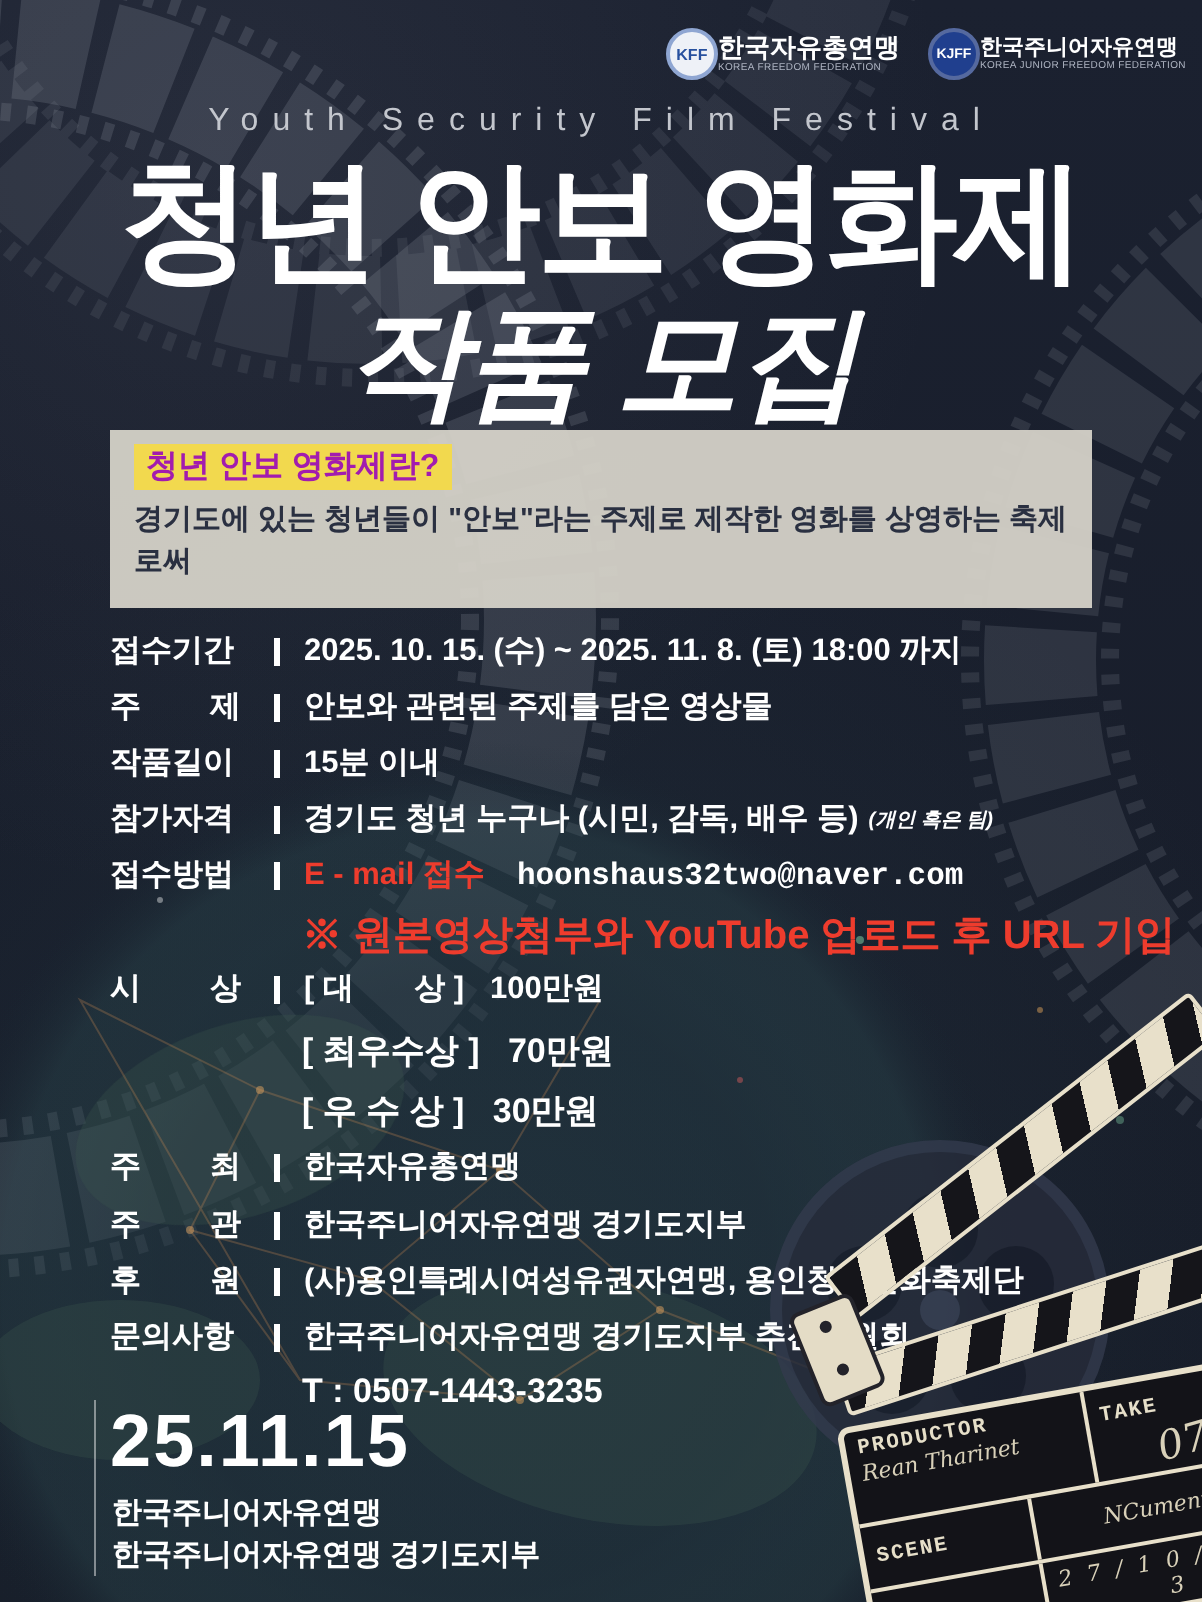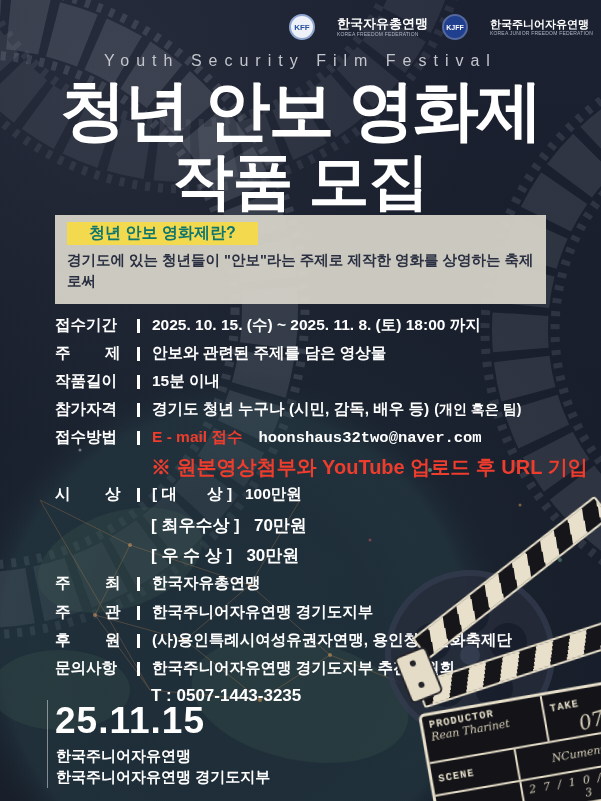--- a/index.html
+++ b/index.html
@@ -7,46 +7,46 @@
     position:relative;width:601px;height:801px;overflow:hidden;
     font-family:"Liberation Sans",sans-serif;color:#fff;
     background:
       radial-gradient(circle at 18% 10%, rgba(96,100,115,.16), transparent 42%),
       radial-gradient(circle at 42% 80%, rgba(44,72,80,.30), transparent 58%),
       linear-gradient(#1b2130,#161b27);
   }
   .deco{position:absolute;left:0;top:0;}
   
   .logos{position:absolute;top:14px;right:8px;display:flex;gap:14px;align-items:center;}
-  .logo{display:flex;gap:22px;align-items:center;}
+  .logo{display:flex;gap:0;align-items:center;}
   .emblem{width:26px;height:26px;border-radius:50%;display:flex;align-items:center;justify-content:center;font-weight:bold;box-sizing:border-box;flex:none;}
   .emblem.kff{background:#eef1f7;color:#27509e;border:2px solid #8fa6d2;font-size:8px;}
   .emblem.kjff{background:#203f8e;color:#fff;border:2px solid #55699f;font-size:7px;}
   .logo-text{display:flex;flex-direction:column;line-height:1.1;}
   .kname{font-weight:bold;color:#fff;}
   .logo:nth-child(1) .kname{font-size:13px;}
   .logo:nth-child(2) .kname{font-size:11px;}
   .ename{font-size:5px;color:#aeb4c2;letter-spacing:.2px;margin-top:1px;}
   
   .subtitle{position:absolute;top:52px;left:0;width:100%;text-align:center;color:#c3c6cd;font-size:16px;letter-spacing:7px;font-weight:400;white-space:nowrap;}
   .title1{position:absolute;top:66px;left:0;width:100%;text-align:center;font-size:66px;font-weight:900;letter-spacing:-2px;color:#fff;white-space:nowrap;}
-  .title2{position:absolute;top:141px;left:0;width:100%;text-align:center;font-size:61px;font-weight:900;letter-spacing:-1px;color:#fff;white-space:nowrap;}
+  .title2{position:absolute;top:141px;left:0;width:100%;text-align:center;font-size:61px;font-weight:900;letter-spacing:-1px;color:#fff;white-space:nowrap;font-style:italic;}
   
   .about{position:absolute;left:55px;top:215px;width:491px;height:89px;box-sizing:border-box;background:rgba(213,210,200,.95);padding:7px 12px 0 12px;}
-  .about-heading{display:inline-block;background:#f2d94e;color:#0f766e;font-size:16px;font-weight:bold;padding:1px 22px;}
+  .about-heading{display:inline-block;background:#f2d94e;color:#a21caf;font-size:16px;font-weight:bold;padding:1px 6px;}
   .about-body{margin-top:5px;color:#2a3041;font-size:14.5px;font-weight:bold;line-height:21px;}
   
   .row{position:absolute;left:55px;display:flex;align-items:center;font-weight:bold;font-size:15.5px;white-space:pre;}
   .lbl{width:70px;white-space:pre;flex:none;}
   .sep{width:3px;height:14px;background:#fff;margin:0 12px;flex:none;}
   .sub{position:absolute;left:151px;font-weight:bold;font-size:17px;white-space:pre;}
   .red{color:#ee3c2d;}
   .gap{margin-left:16px;font-family:Liberation Mono, monospace;}
   .note{font-size:20px;}
-  .small{font-size:14px;margin-left:5px;}
+  .small{font-size:10px;margin-left:5px;font-style:italic;}
   .r1{top:315px}.r2{top:343px}.r3{top:371px}.r4{top:399px}.r5{top:427px}
   .r5n{top:454px}.r6{top:484px}.r6b{top:514px}.r6c{top:544px}
   .r7{top:573px}.r8{top:602px}.r9{top:630px}.r10{top:658px}.r10b{top:686px}
   
   .footer-line{position:absolute;left:47px;top:700px;width:1px;height:88px;background:rgba(255,255,255,.45);}
   .date{position:absolute;left:55px;top:700px;font-size:37px;font-weight:900;letter-spacing:1px;color:#fff;}
   .venue{position:absolute;left:56px;top:747px;font-size:15px;font-weight:bold;color:#fff;}
   .org{position:absolute;left:56px;top:768px;font-size:15px;font-weight:bold;color:#fff;}
   
   .clap{position:absolute;left:404px;top:606px;width:270px;height:270px;transform:rotate(-8deg);}

